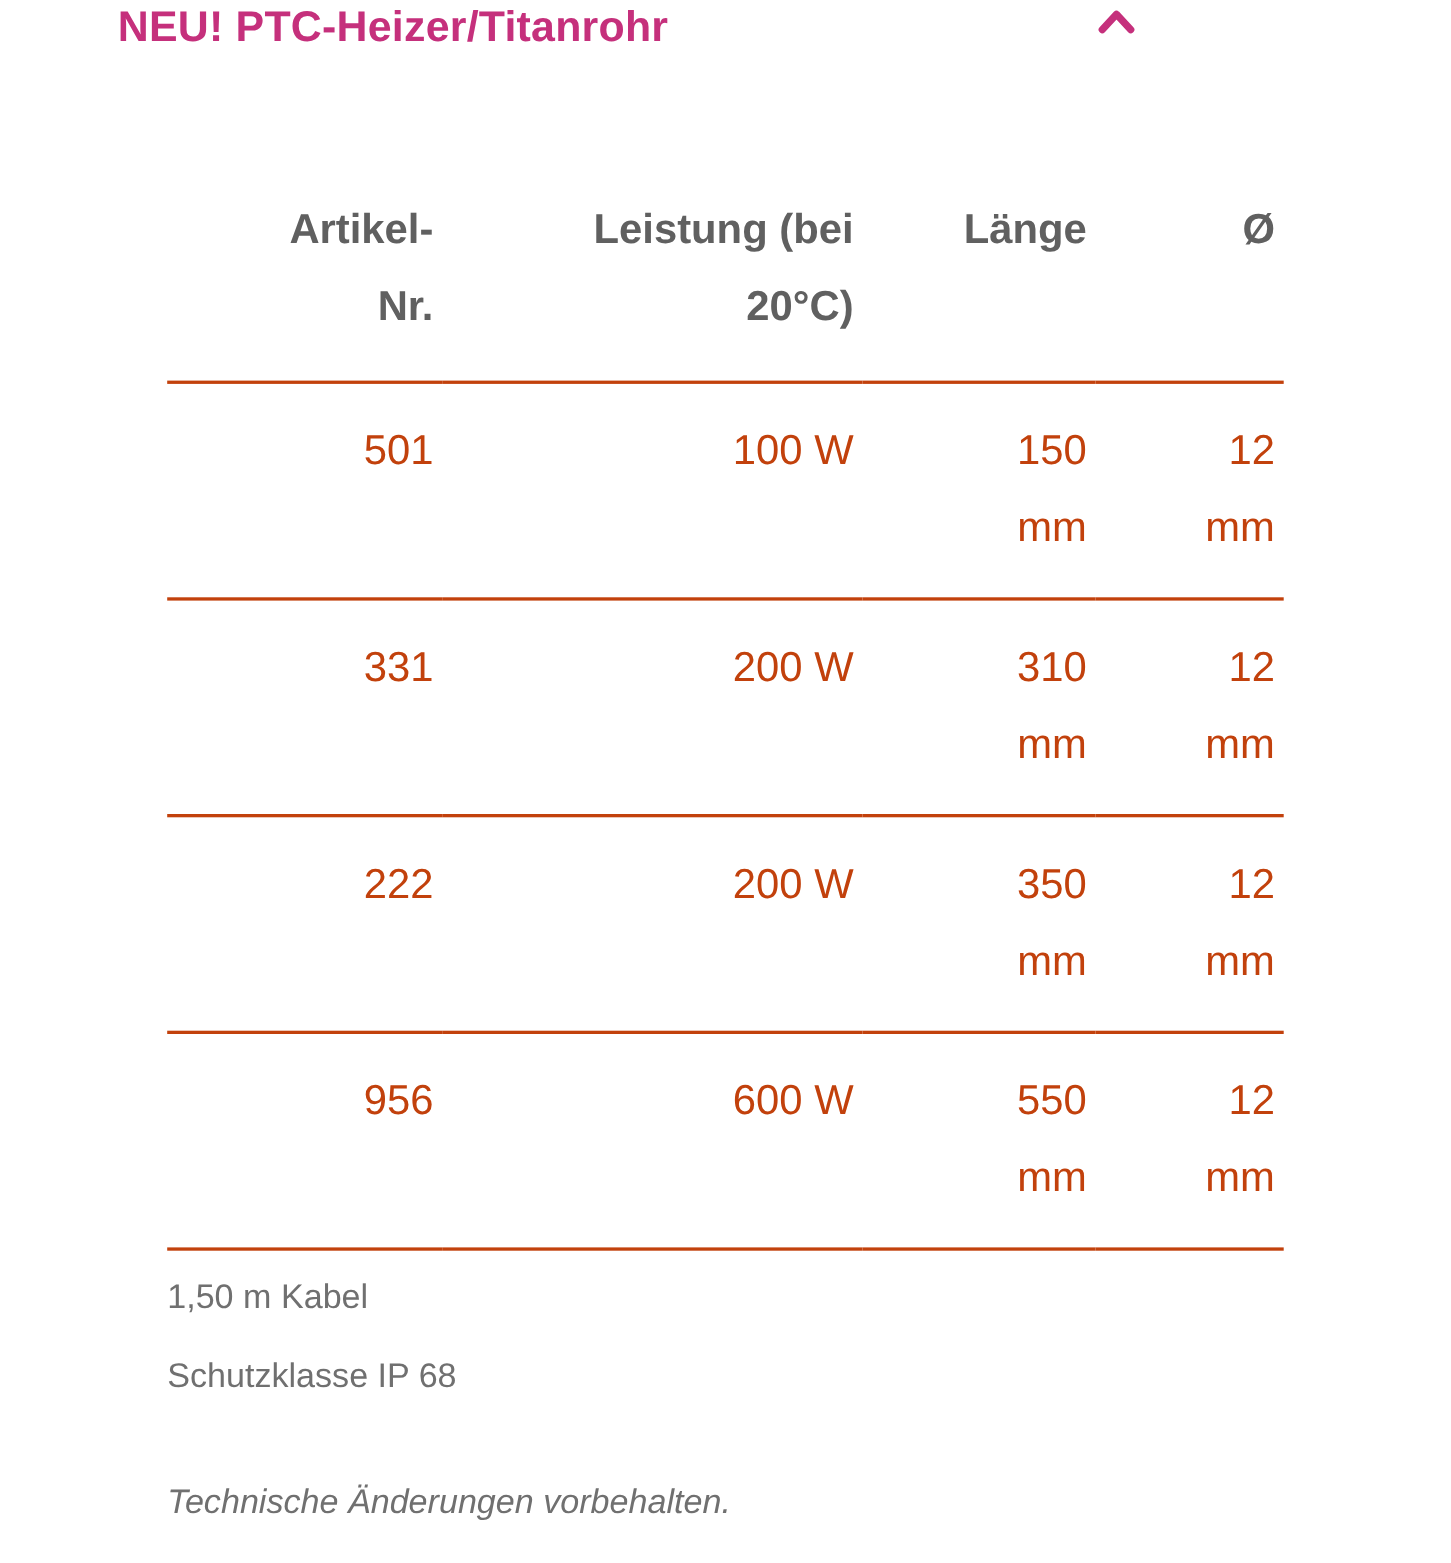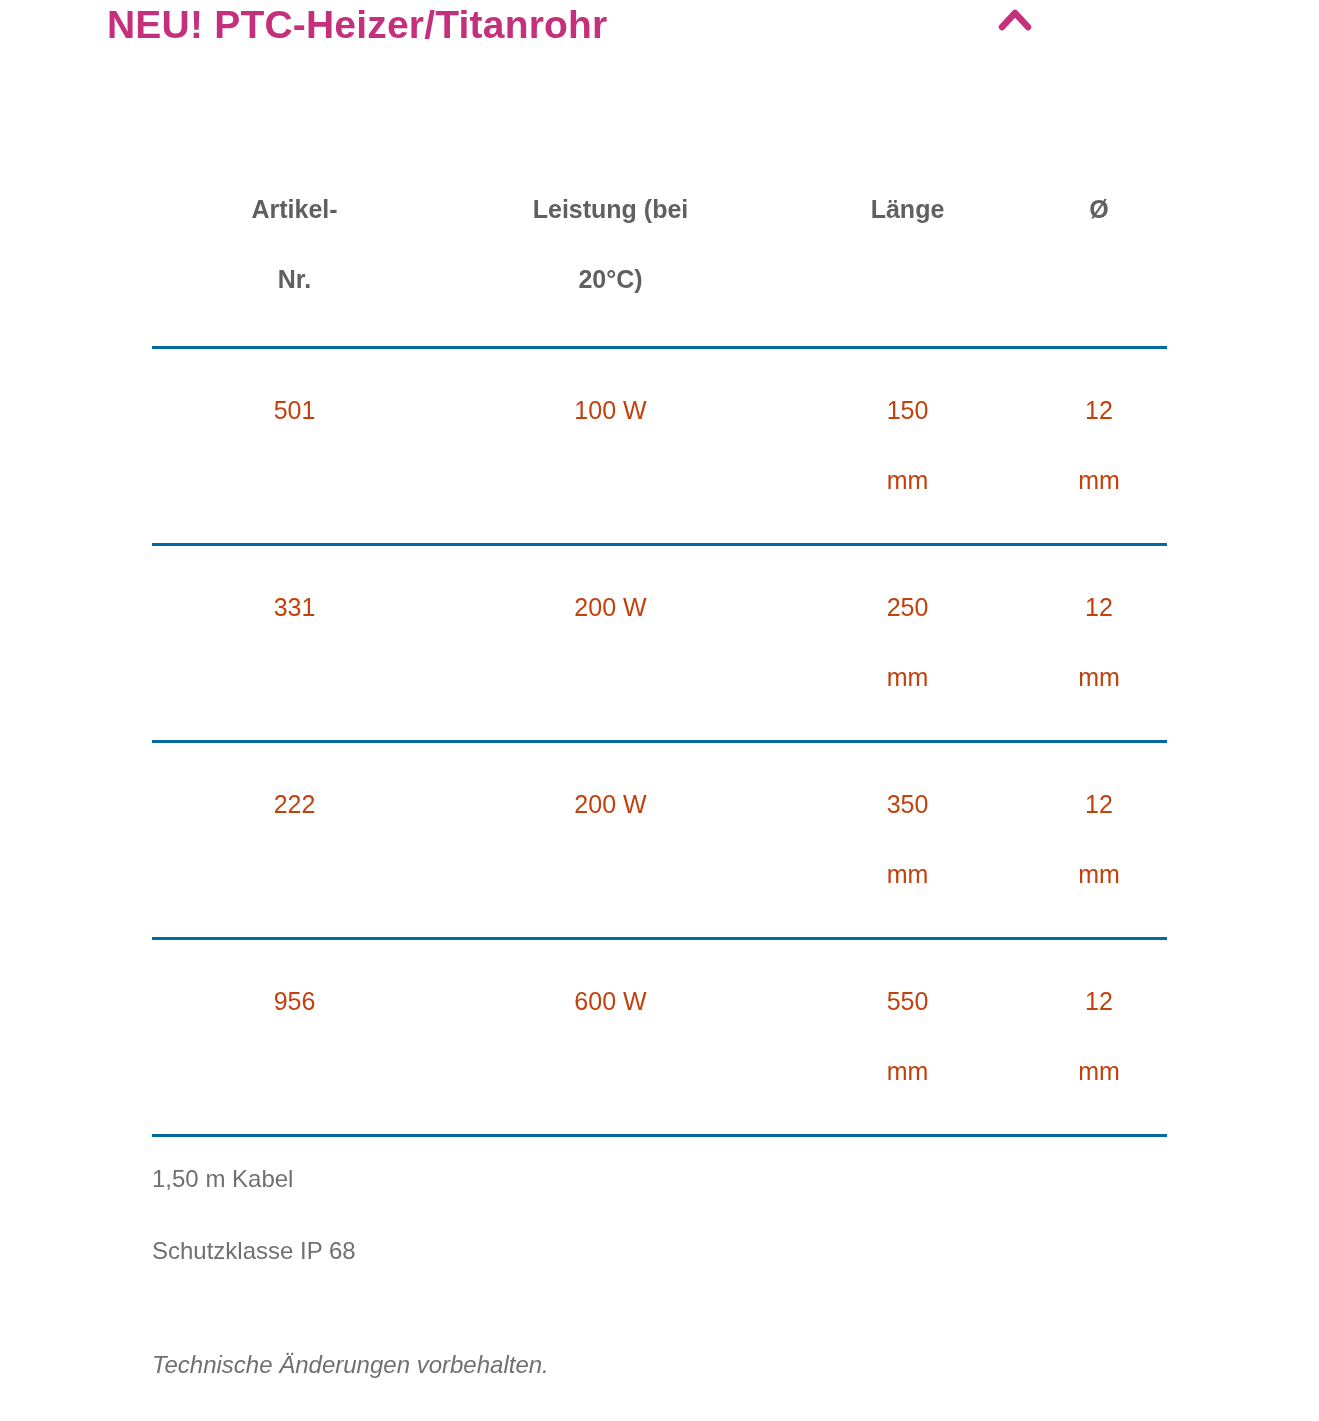--- a/index.html
+++ b/index.html
@@ -44,38 +44,38 @@
     table-layout: fixed;
     margin-top: 110px;
   }
   col.c1 { width: 250px; }
   col.c2 { width: 382px; }
   col.c3 { width: 212px; }
   col.c4 { width: 171px; }
 
   th, td {
     vertical-align: top;
-    text-align: center;
-    font-size: 25px;
-    border-bottom: 3px solid #0369a1;
+    text-align: right;
+    font-size: 38px;
+    border-bottom: 3px solid #c2410c;
     padding: 26px 8px 28px 43px;
   }
   th {
     font-weight: 700;
     color: #606060;
     padding-top: 16px;
     padding-bottom: 32px;
   }
   td { font-weight: 400; color: #c2410c; }
   .cell-line { display: block; line-height: 70px; }
 
   
   .notes { margin-top: 6px; }
   .note {
-    font-size: 24px;
+    font-size: 31px;
     line-height: 72px;
     color: #707070;
   }
   .disclaimer { margin-top: 42px; font-style: italic; }
 </style>
 </head>
 <body>
 
 <div class="page">
 
@@ -133,21 +133,21 @@
           </td>
         </tr>
         <tr>
           <td>
               <span class="cell-line">331</span>
             </td>
           <td>
               <span class="cell-line">200 W</span>
             </td>
           <td>
-            <span class="cell-line">250</span>
+            <span class="cell-line">310</span>
             <span class="cell-line">mm</span>
           </td>
           <td>
             <span class="cell-line">12</span>
             <span class="cell-line">mm</span>
           </td>
         </tr>
         <tr>
           <td>
               <span class="cell-line">222</span>

